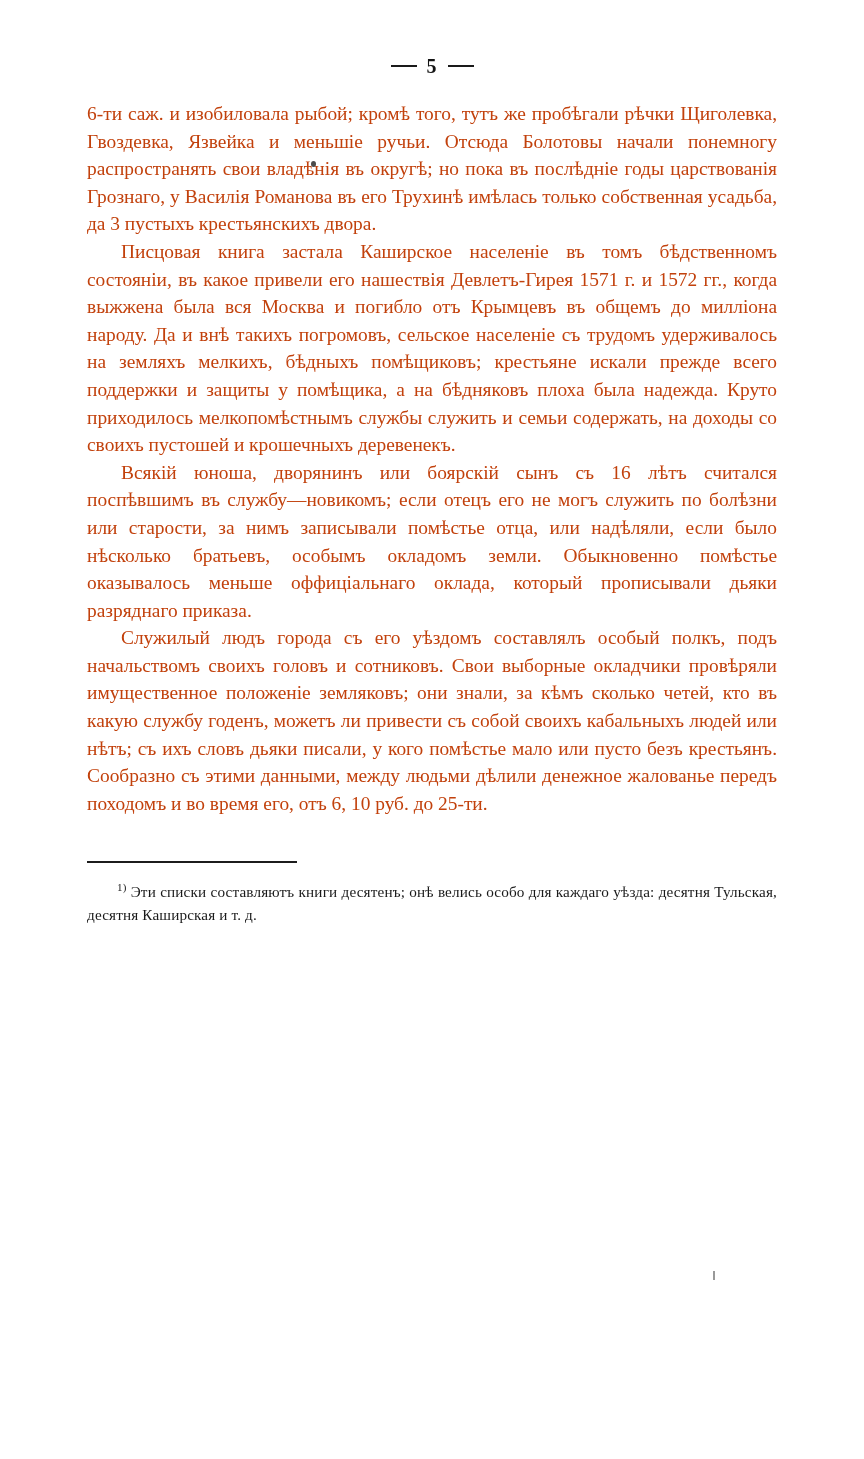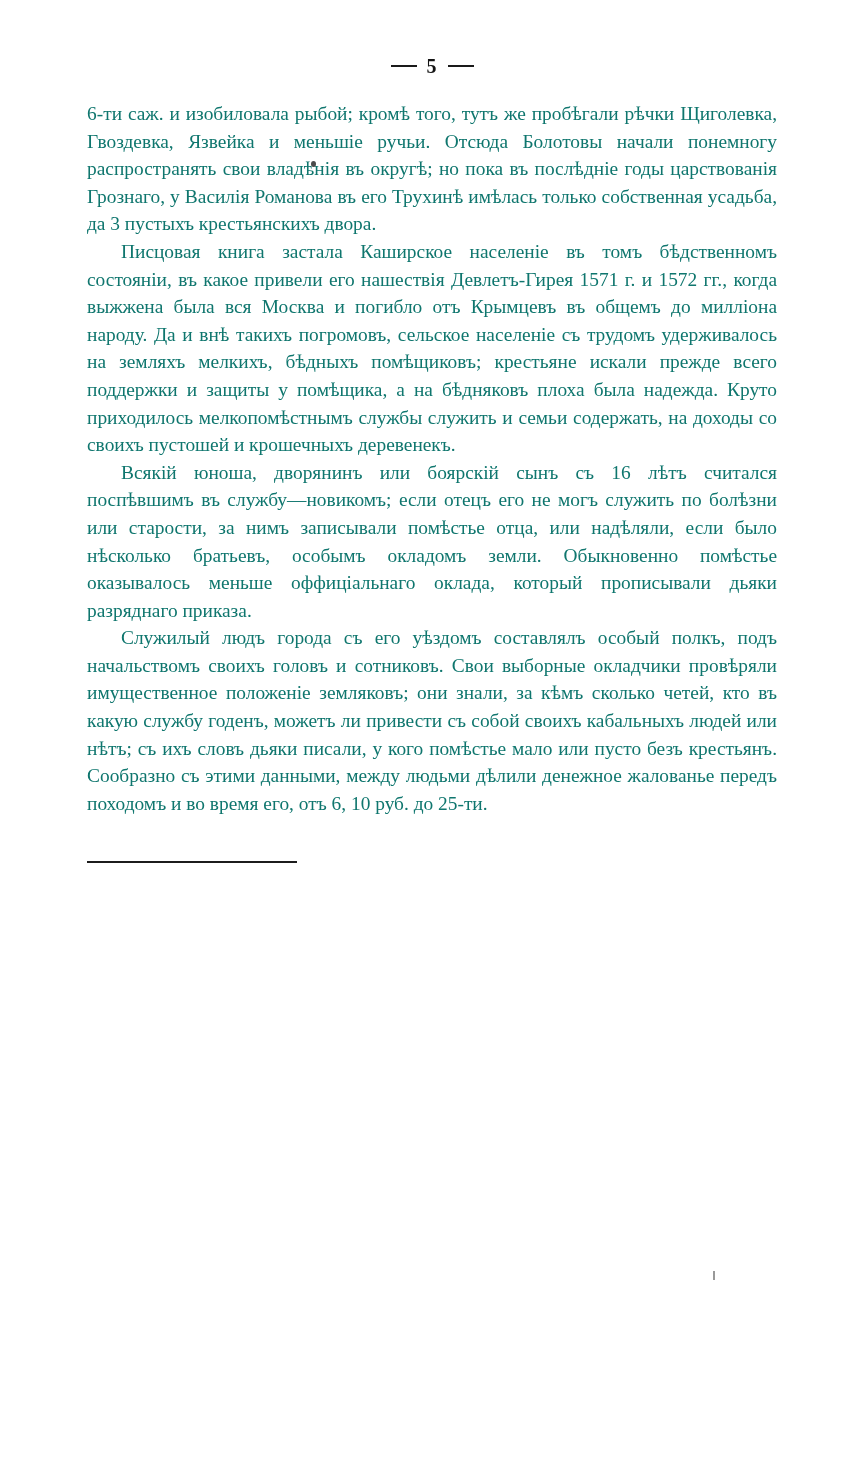--- a/index.html
+++ b/index.html
@@ -53,21 +53,21 @@
   }
   .body-text {
     margin: 0 auto;
     width: 690px;
     padding-top: 22px;
     font-size: 19.4px;
     line-height: 27.6px;
     text-align: justify;
     text-justify: inter-word;
     font-family: "Liberation Serif", "DejaVu Serif", serif;
-    color: #0f766e;
+    color: #c2410c;
   }
   .body-text p {
     margin: 0;
     text-indent: 34px;
     hyphens: manual;
   }
   .body-text p.first {
     text-indent: 0;
   }
   .footnote-rule {
@@ -118,16 +118,19 @@
 
   <div class="body-text">
     <p class="first">6-ти саж. и изобиловала рыбой; кромѣ того, тутъ же пробѣгали рѣчки Щиголевка, Гвоздевка, Язвейка и меньшіе ручьи. Отсюда Болотовы начали понемногу распространять свои владѣнія въ округѣ; но пока въ послѣдніе годы царствованія Грознаго, у Василія Романова въ его Трухинѣ имѣлась только собственная усадьба, да 3 пустыхъ крестьянскихъ двора.</p>
     <p>Писцовая книга застала Каширское населеніе въ томъ бѣдственномъ состояніи, въ какое привели его нашествія Девлетъ-Гирея 1571 г. и 1572 гг., когда выжжена была вся Москва и погибло отъ Крымцевъ въ общемъ до милліона народу. Да и внѣ такихъ погромовъ, сельское населеніе съ трудомъ удерживалось на земляхъ мелкихъ, бѣдныхъ помѣщиковъ; крестьяне искали прежде всего поддержки и защиты у помѣщика, а на бѣдняковъ плоха была надежда. Круто приходилось мелкопомѣстнымъ службы служить и семьи содержать, на доходы со своихъ пустошей и крошечныхъ деревенекъ.</p>
     <p>Всякій юноша, дворянинъ или боярскій сынъ съ 16 лѣтъ считался поспѣвшимъ въ службу—новикомъ; если отецъ его не могъ служить по болѣзни или старости, за нимъ записывали помѣстье отца, или надѣляли, если было нѣсколько братьевъ, особымъ окладомъ земли. Обыкновенно помѣстье оказывалось меньше оффиціальнаго оклада, который прописывали дьяки разряднаго приказа.</p>
     <p>Служилый людъ города съ его уѣздомъ составлялъ особый полкъ, подъ начальствомъ своихъ головъ и сотниковъ. Свои выборные окладчики провѣряли имущественное положеніе земляковъ; они знали, за кѣмъ сколько четей, кто въ какую службу годенъ, можетъ ли привести съ собой своихъ кабальныхъ людей или нѣтъ; съ ихъ словъ дьяки писали, у кого помѣстье мало или пусто безъ крестьянъ. Сообразно съ этими данными, между людьми дѣлили денежное жалованье передъ походомъ и во время его, отъ 6, 10 руб. до 25-ти.</p>
   </div>
 
   <hr class="footnote-rule">
 
+  <div class="footnote">
+    <p><sup>1)</sup><span> Эти списки составляютъ книги десятенъ; онѣ велись особо для каждаго уѣзда: десятня Тульская, десятня Каширская и т. д.</span></p>
+  </div>
 
   <div class="stray-mark"></div>
 
 </div>
 
 </body></html>

